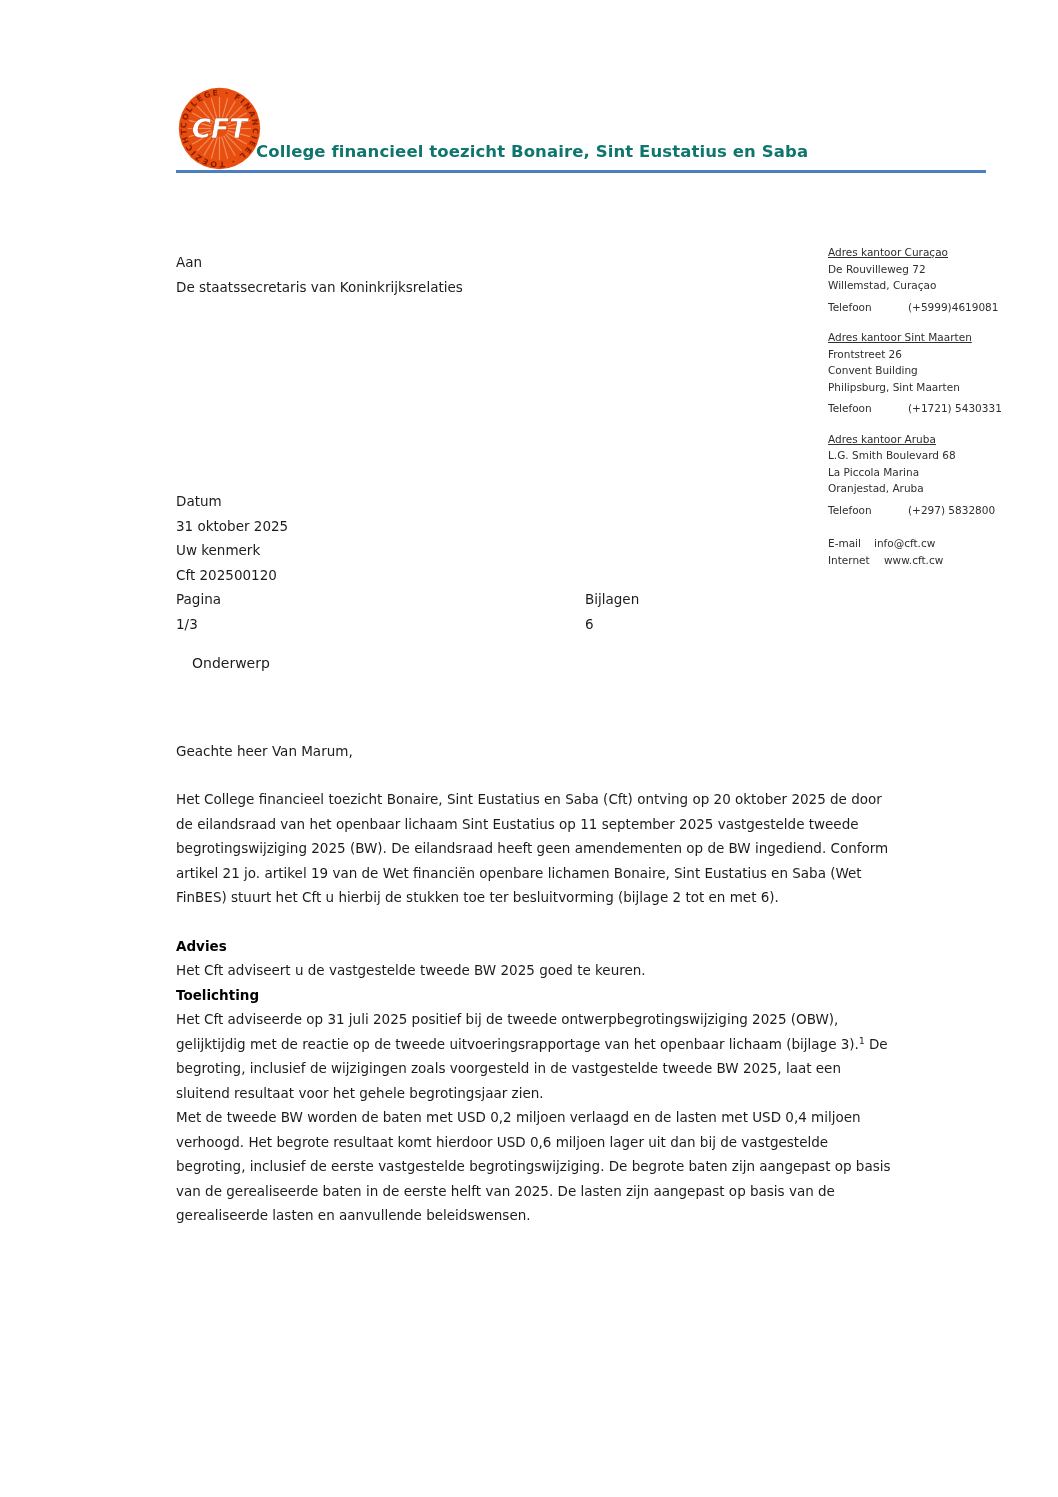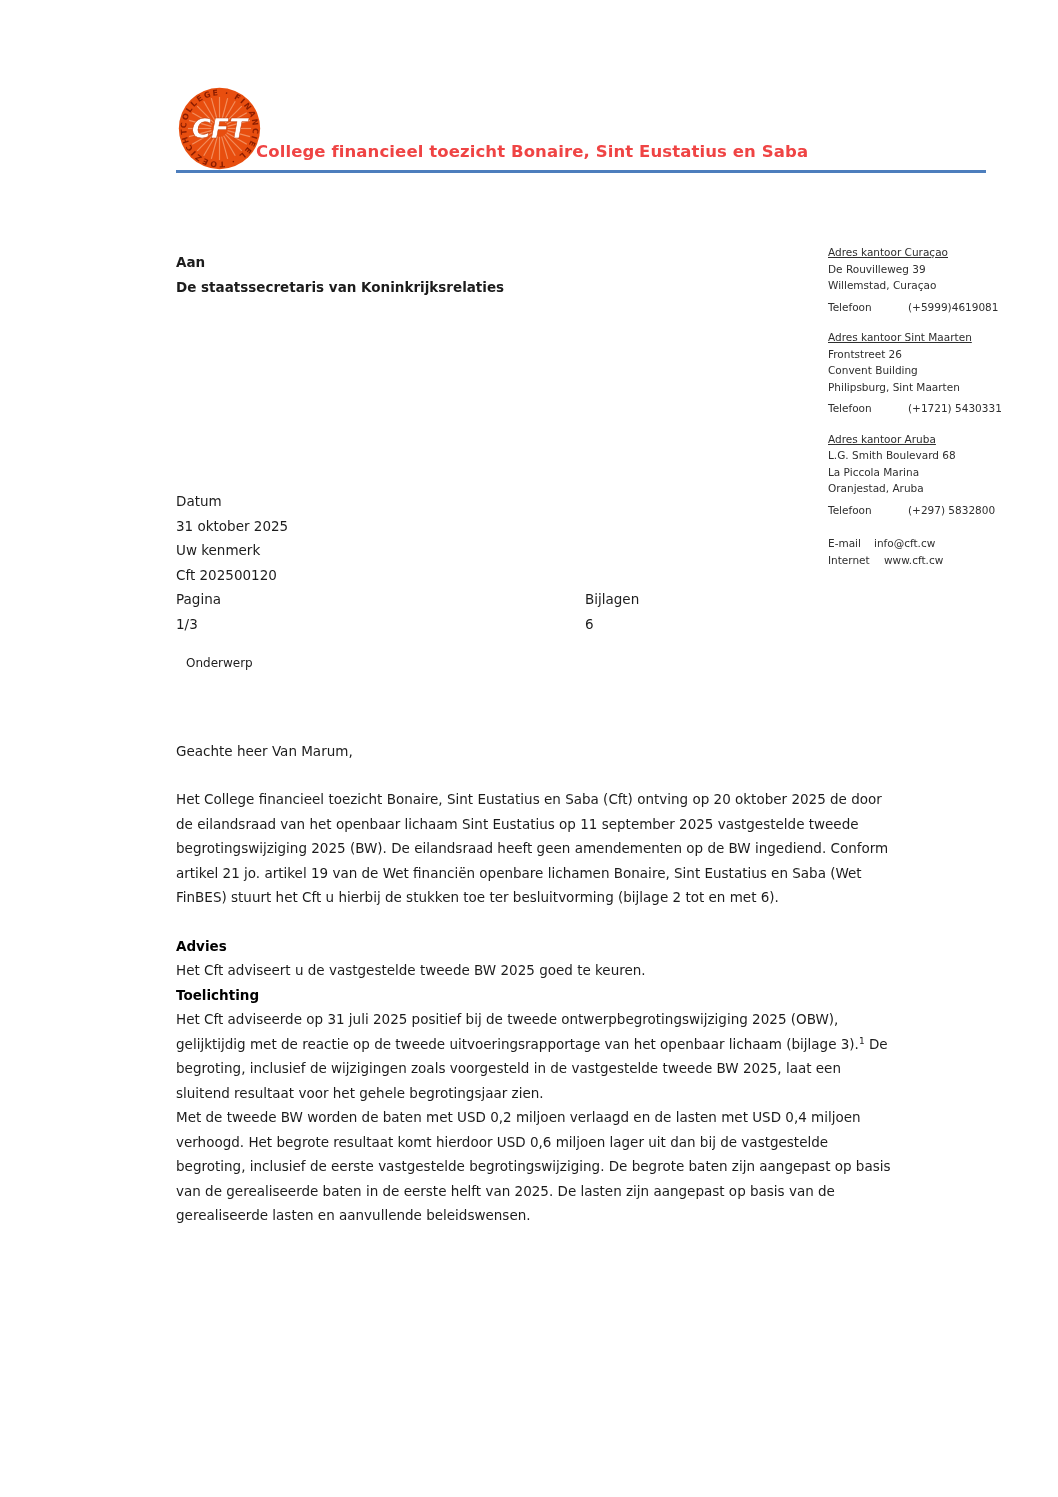--- a/index.html
+++ b/index.html
@@ -2,37 +2,37 @@
 <html><head>
 <meta charset="utf-8">
 <style>
   html,body{margin:0;padding:0;background:#ffffff;}
   .page{
     position:relative;width:1058px;height:1497px;background:#ffffff;
     font-family:"DejaVu Sans","Liberation Sans",sans-serif;color:#1c1c1c;overflow:hidden;
   }
   
   .logo{position:absolute;left:178px;top:87px;width:83px;height:83px;}
-  .doc-title{position:absolute;left:256px;top:142px;font-size:16.5px;font-weight:bold;color:#ef4444;white-space:nowrap;letter-spacing:0.1px;}
+  .doc-title{position:absolute;left:256px;top:142px;font-size:16.5px;font-weight:bold;color:#0f766e;white-space:nowrap;letter-spacing:0.1px;}
   .header-rule{position:absolute;left:176px;top:170px;width:810px;height:3px;}
   
   .sidebar{position:absolute;left:828px;top:244px;width:190px;font-size:10.5px;line-height:16.5px;color:#2e2e2e;}
   .office{margin-bottom:14px;}
   .office-heading{text-decoration:underline;}
   .phone-row{margin-top:5px;display:flex;gap:16px;}
   .phone-row .lbl{flex:0 0 64px;}
   .contact{margin-top:17px;}
   .contact-row{display:flex;}
   .contact-row .lbl-email{flex:0 0 46px;}
   .contact-row .lbl-internet{flex:0 0 56px;}
   
-  .recipient{position:absolute;left:176px;top:250px;font-size:13.5px;line-height:24.5px;font-weight:bold;}
+  .recipient{position:absolute;left:176px;top:250px;font-size:13.5px;line-height:24.5px;}
   .meta{position:absolute;left:176px;top:489px;width:714px;font-size:13.5px;line-height:24.5px;}
   .meta-row{display:grid;grid-template-columns:409px 1fr;}
-  .subject{position:absolute;left:186px;top:651px;font-size:12px;line-height:24.5px;}
+  .subject{position:absolute;left:192px;top:651px;font-size:14px;line-height:24.5px;}
   .salutation{position:absolute;left:176px;top:739px;font-size:13.5px;line-height:24.5px;text-align:center;}
   .bodytext{position:absolute;left:176px;top:787px;width:717px;font-size:13.5px;line-height:24.5px;}
   .bodytext p{margin:0;}
   .sec-advies{margin-top:24px;}
   .sec-toelichting{}
   .sec-closing{margin-top:15px;}
   .heading{font-weight:bold;color:#000;}
   sup.fn{font-size:9px;line-height:0;vertical-align:super;}
 </style>
 </head>
@@ -67,21 +67,21 @@
       <text x="50" y="61" text-anchor="middle" font-size="32" font-weight="bold" font-style="italic" fill="#ffffff" stroke="#b93a08" stroke-width="0.6">CFT</text>
     </svg>
   </div>
   <div class="doc-title">College financieel toezicht Bonaire, Sint Eustatius en Saba</div>
   <div class="header-rule" style="background:#4d7ebd;"></div>
 
   <div class="sidebar">
 
     <div class="office">
       <div class="office-heading">Adres kantoor Curaçao</div>
-      <div>De Rouvilleweg 39</div>
+      <div>De Rouvilleweg 72</div>
       <div>Willemstad, Curaçao</div>
       <div class="phone-row">
         <span class="lbl">Telefoon</span>
         <span>(+5999)4619081</span>
       </div>
     </div>
 
     <div class="office">
       <div class="office-heading">Adres kantoor Sint Maarten</div>
       <div>Frontstreet 26</div>

